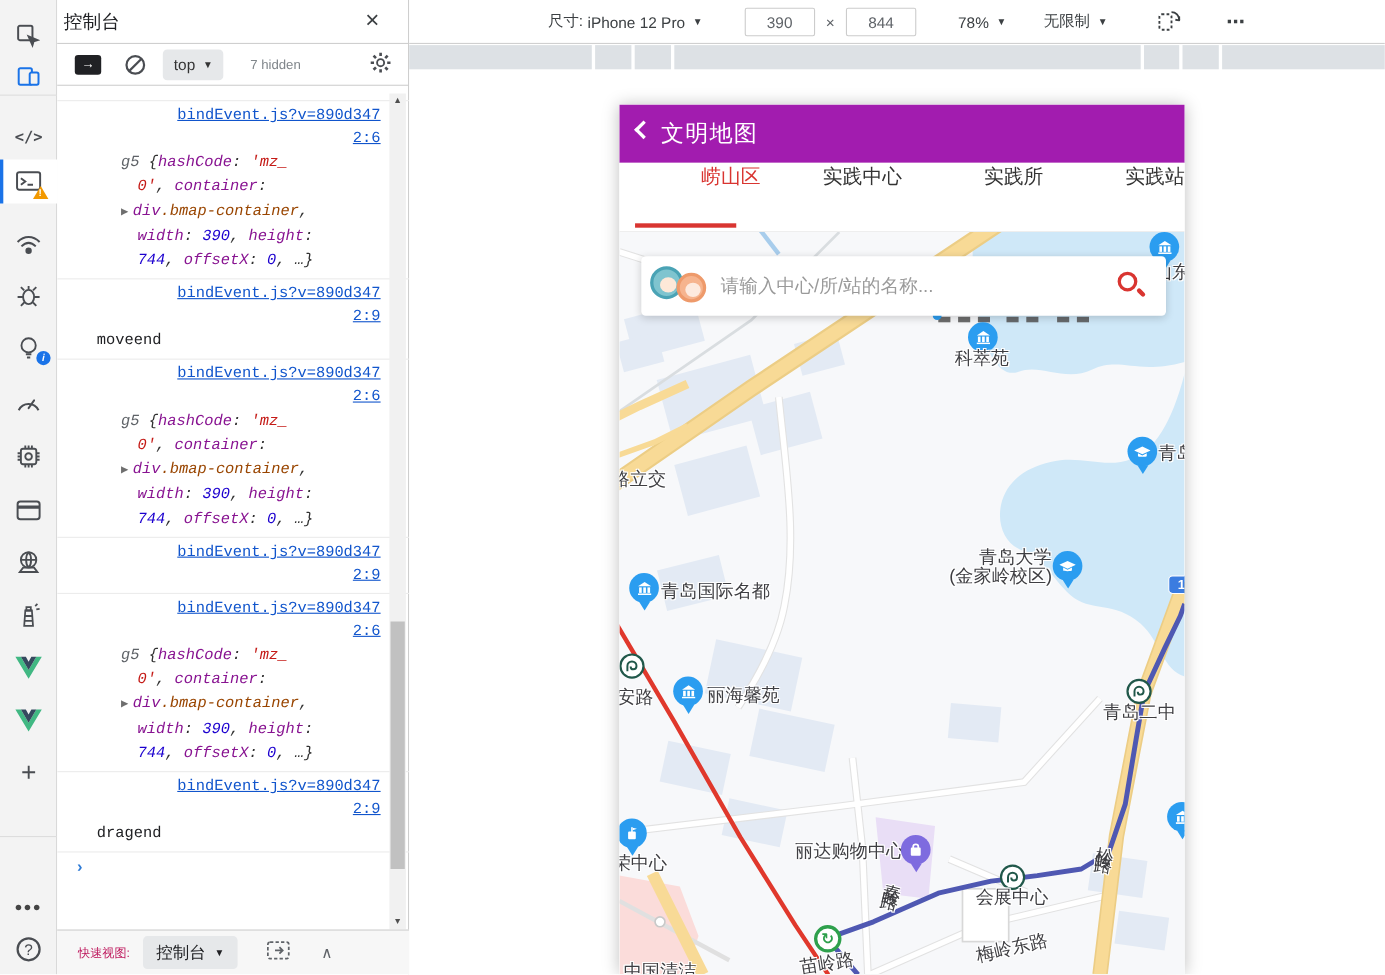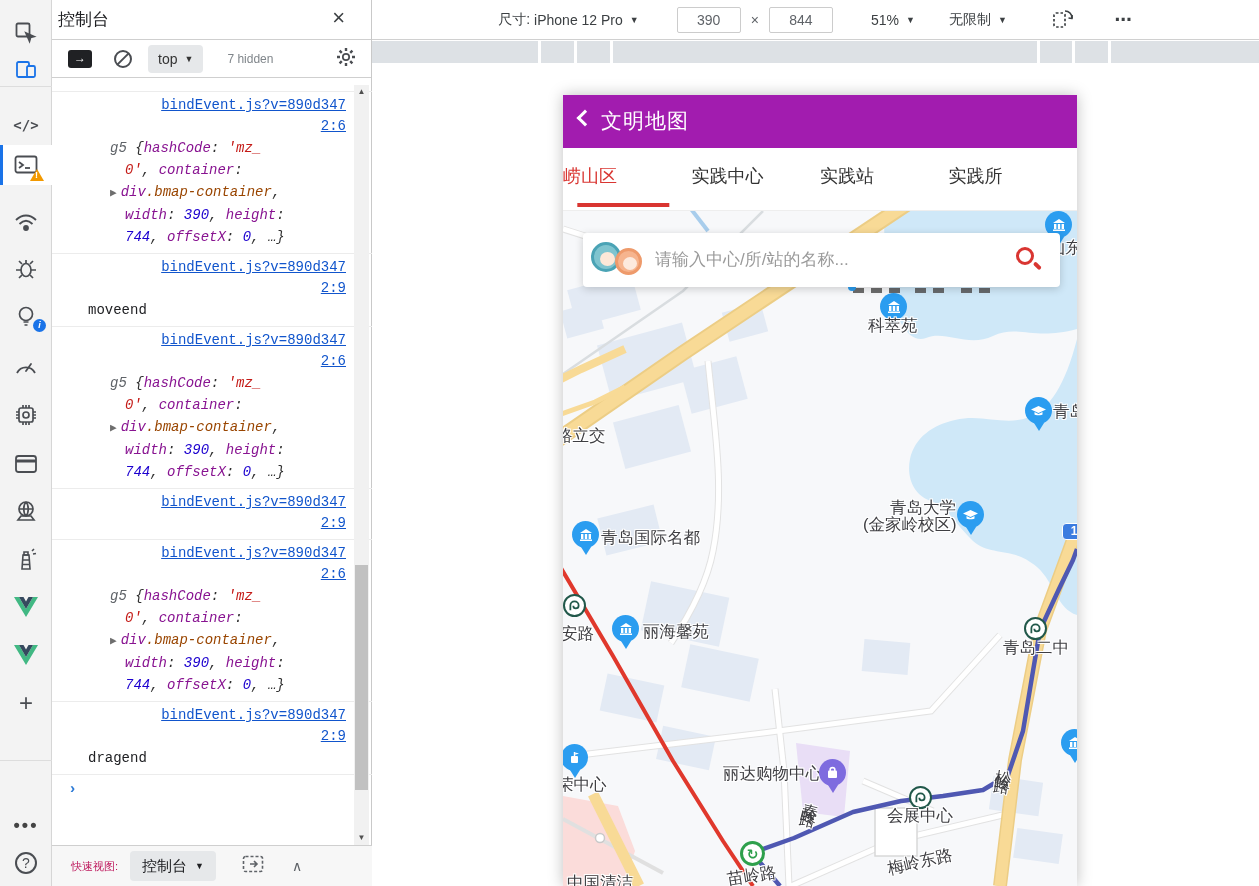--- a/index.html
+++ b/index.html
@@ -79,21 +79,21 @@
 
   #mediabar { position:absolute; top:41px; left:0; width:100%; height:22px; background:#fff; }
   .mseg { position:absolute; top:0; height:22px; background:#dde1e5; }
 
   
   #device { position:absolute; left:191px; top:95px; width:514px; height:791px; background:#fff; box-shadow:0 0 14px rgba(0,0,0,.25); overflow:hidden; }
   #appheader { position:absolute; top:0; left:0; width:100%; height:53px; background:#a21caf; color:#fff; }
   #appheader .back { position:absolute; left:16px; top:17px; width:12px; height:12px; border-left:3px solid #fff; border-bottom:3px solid #fff; transform:rotate(45deg); }
   #appheader .ttl { position:absolute; left:38px; top:12px; font-size:21px; letter-spacing:1px; }
   #apptabs { position:absolute; top:53px; left:0; width:100%; height:63px; background:#fff; border-bottom:1px solid #eee; display:flex; }
-  .tab { flex:1; text-align:left; padding-top:16px; font-size:18px; color:#333; position:relative; }
+  .tab { flex:1; text-align:right; font-size:18px; color:#333; position:relative; }
   .tab.active { color:#d93531; }
   .tab.active .uline { position:absolute; left:50%; transform:translateX(-54%); bottom:3px; width:92px; height:4px; background:#d93531; }
 
   #mapwrap { position:absolute; top:116px; left:0; width:514px; height:675px; overflow:hidden; background:#f7f8fa; }
   #mapsvg { position:absolute; left:0; top:0; }
 
   .maplabel { position:absolute; font-size:16.5px; color:#3e3e42; white-space:nowrap; font-weight:500;
     text-shadow:-1px -1px 0 #fff,1px -1px 0 #fff,-1px 1px 0 #fff,1px 1px 0 #fff,0 1px 0 #fff,0 -1px 0 #fff; }
   .maplabel.rt { text-align:right; line-height:17px; }
   .vert { writing-mode:vertical-rl; letter-spacing:4px; }
@@ -325,21 +325,21 @@
     <div id="emubar">
       <span class="lbl">尺寸:</span>
       <span>iPhone 12 Pro</span>
       <span class="dd">▼</span>
       <span class="grp">
         <span class="dim">390</span>
         <span class="xsep">×</span>
         <span class="dim">844</span>
       </span>
       <span class="grp">
-        <span>51%</span>
+        <span>78%</span>
         <span class="dd">▼</span>
       </span>
       <span class="grp">
         <span>无限制</span>
         <span class="dd">▼</span>
       </span>
       <span class="rotate">
         <svg width="24" height="22" viewBox="0 0 24 22" fill="none" stroke="#3c4043" stroke-width="1.7">
             <rect x="3" y="6" width="11" height="14" rx="2" stroke-dasharray="2.5 2"></rect>
             <path d="M14 4 C18 4 21 7 21 11"></path>
@@ -360,22 +360,22 @@
     </div>
 
     <div id="device">
       <div id="appheader">
         <span class="back"></span>
         <span class="ttl">文明地图</span>
       </div>
       <div id="apptabs">
         <div class="tab active"><span>崂山区</span><span class="uline"></span></div>
         <div class="tab"><span>实践中心</span></div>
+        <div class="tab"><span>实践所</span></div>
         <div class="tab"><span>实践站</span></div>
-        <div class="tab"><span>实践所</span></div>
       </div>
 
       <div id="mapwrap">
         <svg id="mapsvg" width="514" height="675" viewBox="0 0 514 675">
 
           <path d="M322,0 H514 V118 C470,130 455,113 430,125 C405,137 383,119 363,127 C346,133 333,110 327,78 C322,53 320,25 322,0 Z" fill="#cfe8f8"></path>
           <path d="M514,128 V404 C494,398 492,372 474,356 C450,335 428,346 410,330 C393,314 384,295 368,290 C352,285 343,268 347,248 C352,226 370,214 392,209 C420,202 442,216 466,206 C486,198 502,175 514,128 Z" fill="#cfe8f8"></path>
 
           <g fill="#e3eaf4">
             <rect x="8" y="70" width="66" height="38" transform="rotate(-15 41 89)"></rect>

